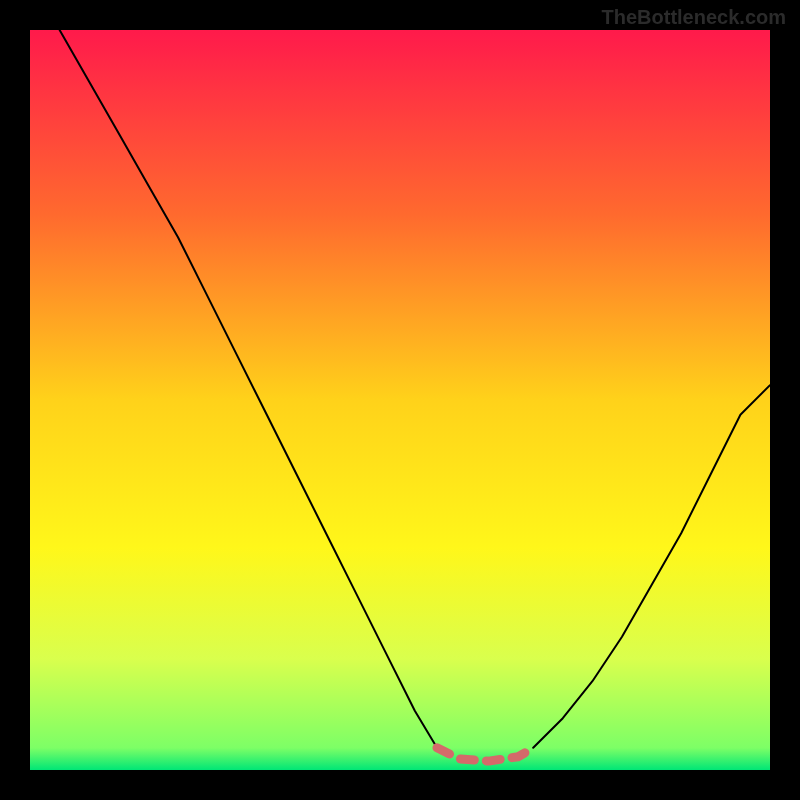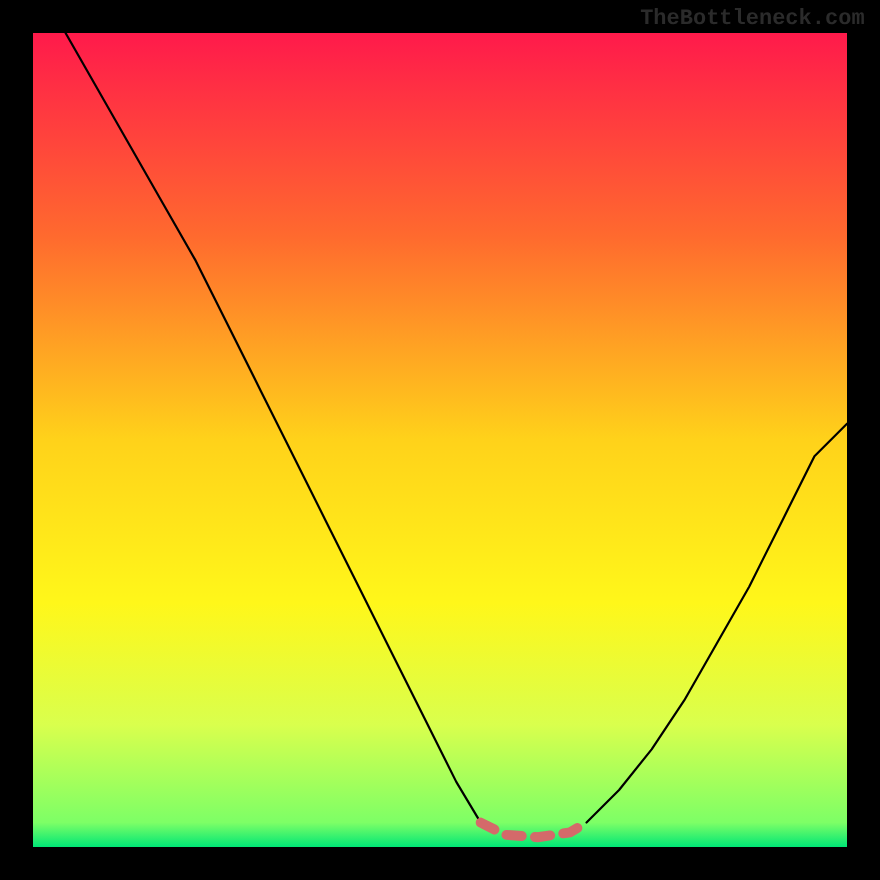--- a/index.html
+++ b/index.html
@@ -7,21 +7,21 @@
   .container {
     width: 800px;
     height: 800px;
     position: relative;
     background: #000;
   }
   .watermark {
     position: absolute;
     top: 6px;
     right: 14px;
-    font-family: Liberation Mono, monospace;
+    font-family: Liberation Sans, sans-serif;
     font-size: 20px;
     color: #2b2b2b;
     font-weight: 600;
     z-index: 10;
   }
   svg.plot {
     position: absolute;
     left: 30px;
     top: 30px;
     width: 740px;

